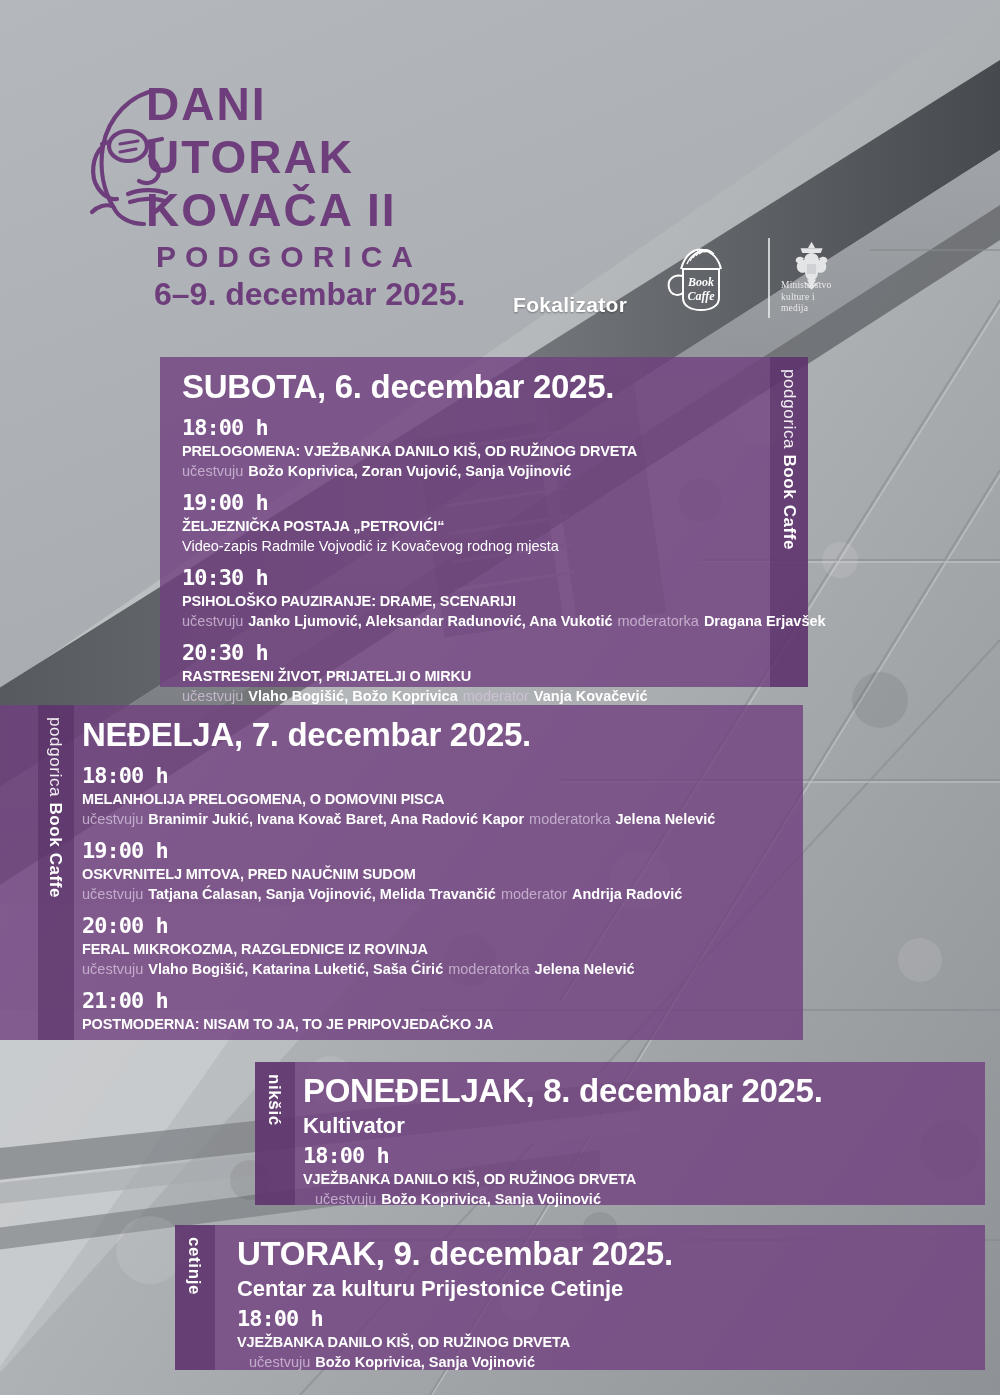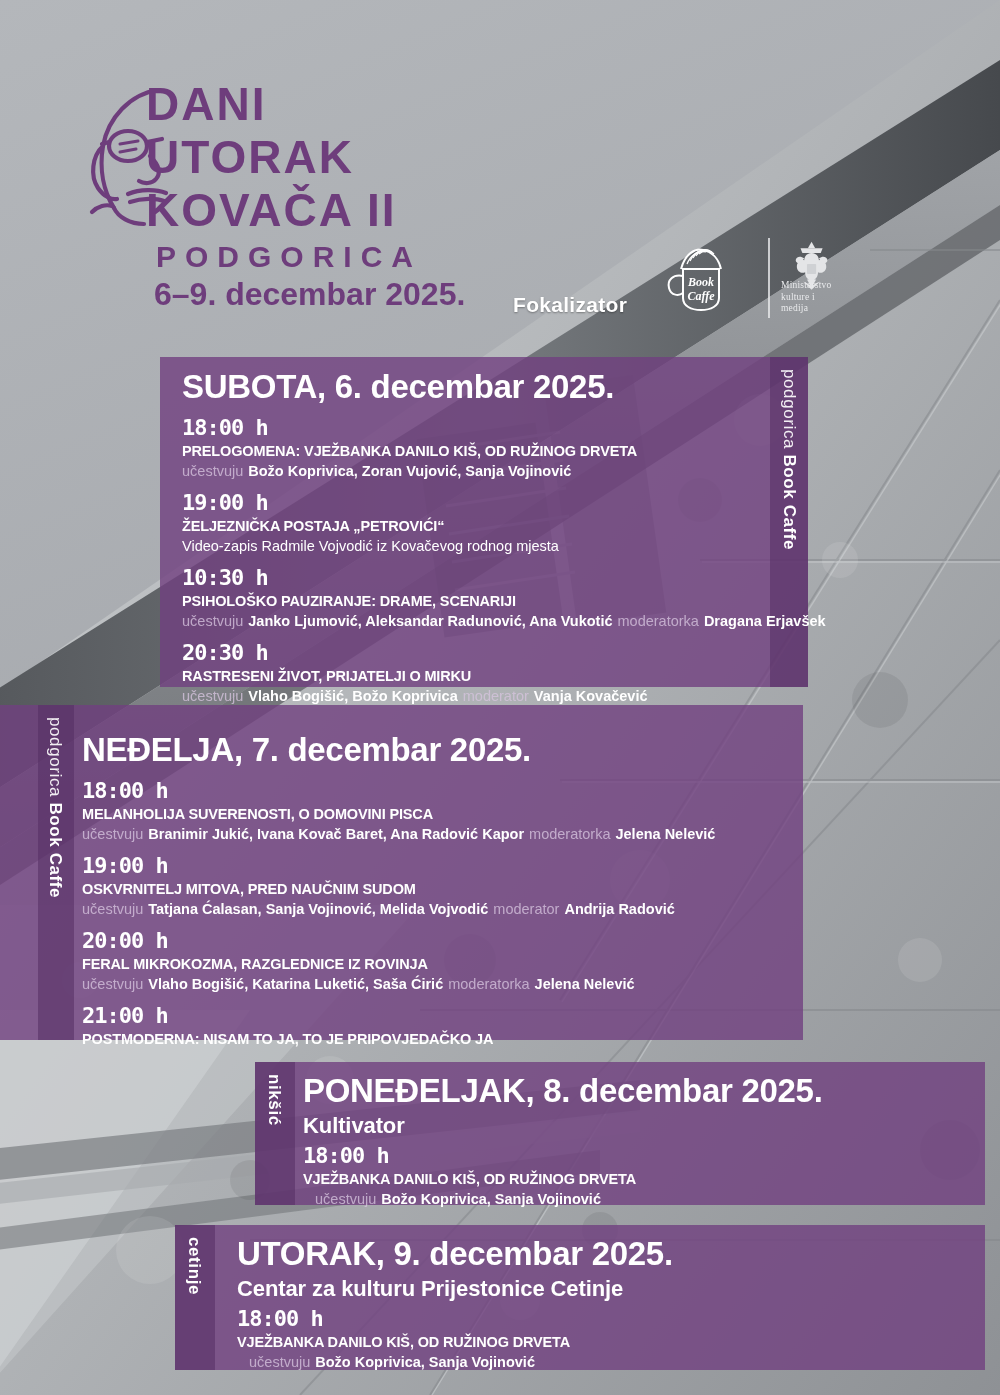--- a/index.html
+++ b/index.html
@@ -307,33 +307,33 @@
   </div>
 </div>
 
 <div class="panel" style="left:0px; top:705px; width:803px; height:335px;">
   <div class="vstrip" style="left:38px; width:36px;">
     <div class="vlabel" style="left:9px; top:12px;">
       <span class="vl-thin">podgorica</span><span class="vl-thin">&nbsp;</span><span class="vl-bold">Book Caffe</span>
     </div>
   </div>
 
-  <div style="position:absolute; left:82px; top:26px; right:10px;">
+  <div style="position:absolute; left:82px; top:11px; right:10px;">
     <div class="day-title">NEĐELJA, 7. decembar 2025.</div>
 
     <div>
       <div class="time">18:00 h</div>
-      <div class="ev-title">MELANHOLIJA SUVERENOSTI, O DOMOVINI PISCA</div>
+      <div class="ev-title">MELANHOLIJA PRELOGOMENA, O DOMOVINI PISCA</div>
       <div class="ev-people"><span class="lbl">učestvuju</span><span class="gap"></span><span class="nm">Branimir Jukić, Ivana Kovač Baret, Ana Radović Kapor</span><span class="gap"></span><span class="lbl">moderatorka</span><span class="gap"></span><span class="nm">Jelena Nelević</span></div>
     </div>
 
     <div>
       <div class="time">19:00 h</div>
       <div class="ev-title">OSKVRNITELJ MITOVA, PRED NAUČNIM SUDOM</div>
-      <div class="ev-people"><span class="lbl">učestvuju</span><span class="gap"></span><span class="nm">Tatjana Ćalasan, Sanja Vojinović, Melida Vojvodić</span><span class="gap"></span><span class="lbl">moderator</span><span class="gap"></span><span class="nm">Andrija Radović</span></div>
+      <div class="ev-people"><span class="lbl">učestvuju</span><span class="gap"></span><span class="nm">Tatjana Ćalasan, Sanja Vojinović, Melida Travančić</span><span class="gap"></span><span class="lbl">moderator</span><span class="gap"></span><span class="nm">Andrija Radović</span></div>
     </div>
 
     <div>
       <div class="time">20:00 h</div>
       <div class="ev-title">FERAL MIKROKOZMA, RAZGLEDNICE IZ ROVINJA</div>
       <div class="ev-people"><span class="lbl">učestvuju</span><span class="gap"></span><span class="nm">Vlaho Bogišić, Katarina Luketić, Saša Ćirić</span><span class="gap"></span><span class="lbl">moderatorka</span><span class="gap"></span><span class="nm">Jelena Nelević</span></div>
     </div>
 
     <div>
       <div class="time">21:00 h</div>

